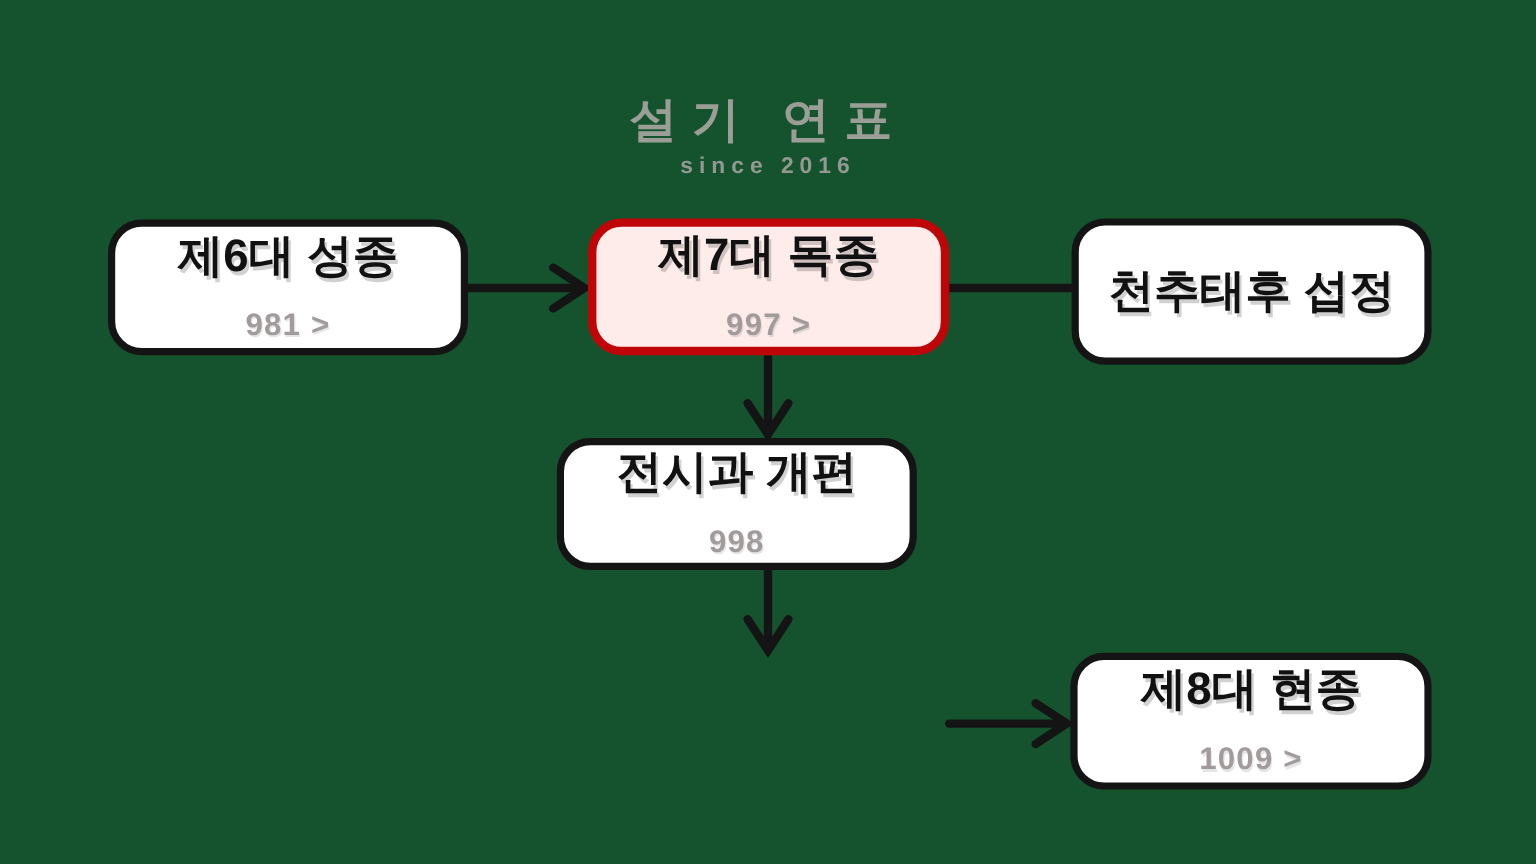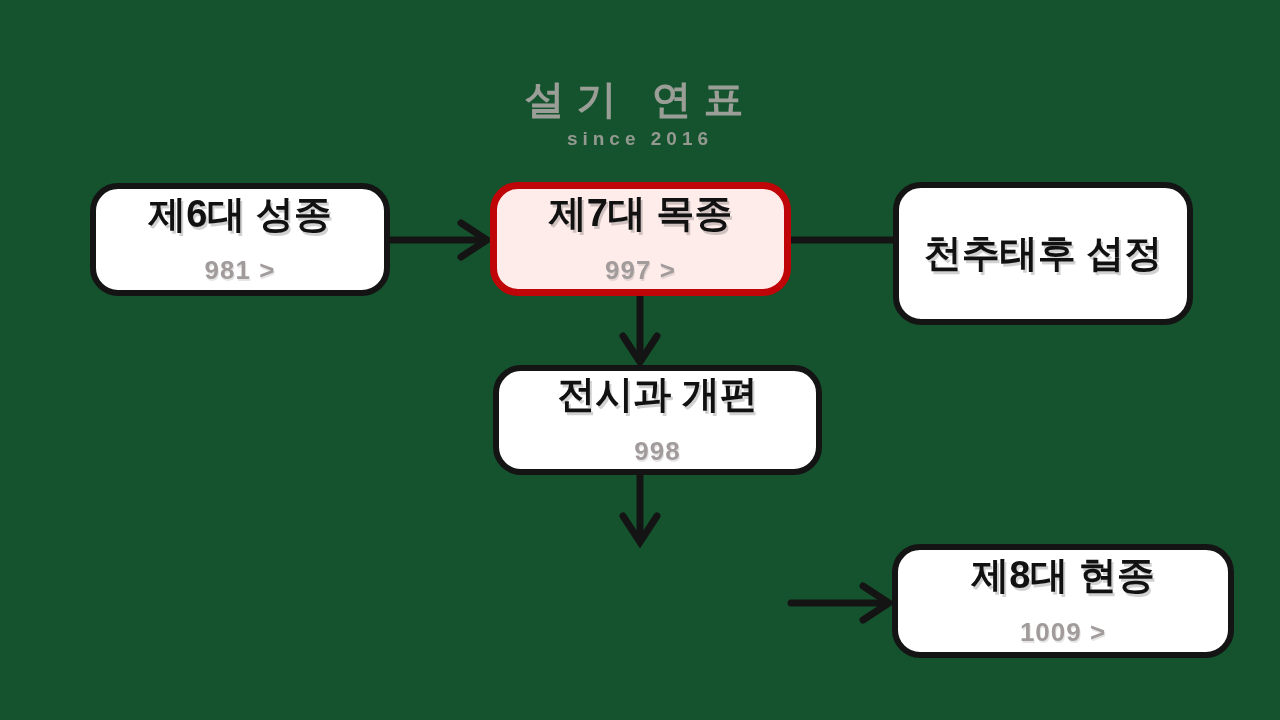--- a/index.html
+++ b/index.html
@@ -111,28 +111,28 @@
   <div class="node" style="left:90px; top:183px; width:300px; height:113px;">
     <div class="node-title">제6대 성종</div>
     <div class="node-year">981 &gt;</div>
   </div>
 
   <div class="node highlight" style="left:490px; top:182px; width:301px; height:114px;">
     <div class="node-title">제7대 목종</div>
     <div class="node-year">997 &gt;</div>
   </div>
 
-  <div class="node" style="left:893px; top:182px; width:300px; height:143px;">
+  <div class="node" style="left:893px; top:182px; width:300px; height:122px;">
     <div class="node-title">천추태후 섭정</div>
   </div>
 
-  <div class="node" style="left:493px; top:365px; width:329px; height:110px;">
+  <div class="node" style="left:464px; top:365px; width:300px; height:110px;">
     <div class="node-title">전시과 개편</div>
     <div class="node-year">998</div>
   </div>
 
 
-  <div class="node" style="left:892px; top:544px; width:342px; height:114px;">
+  <div class="node" style="left:892px; top:544px; width:301px; height:114px;">
     <div class="node-title">제8대 현종</div>
     <div class="node-year">1009 &gt;</div>
   </div>
 
 </div>
 
 </body></html>

